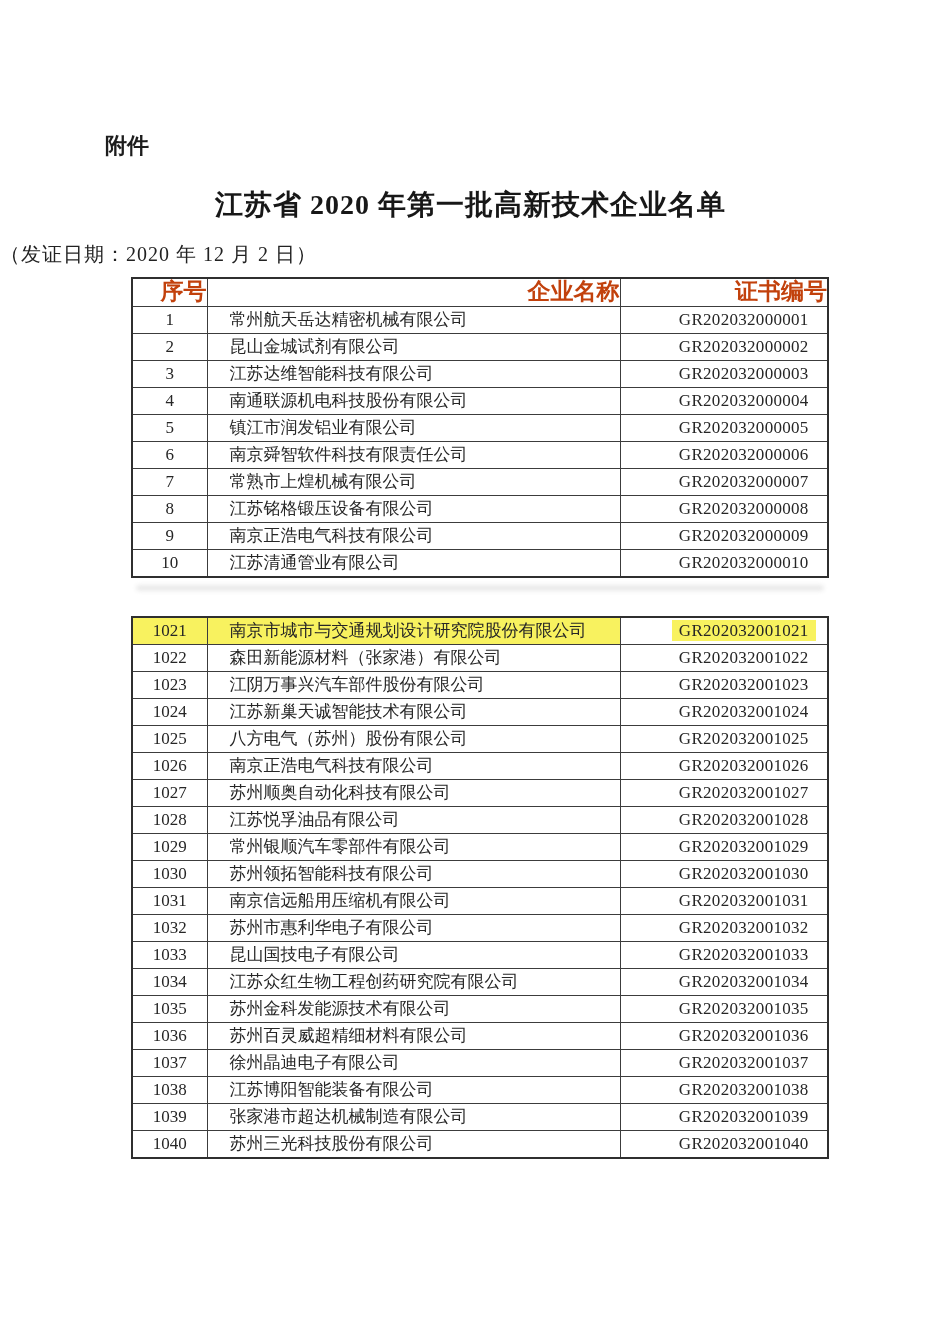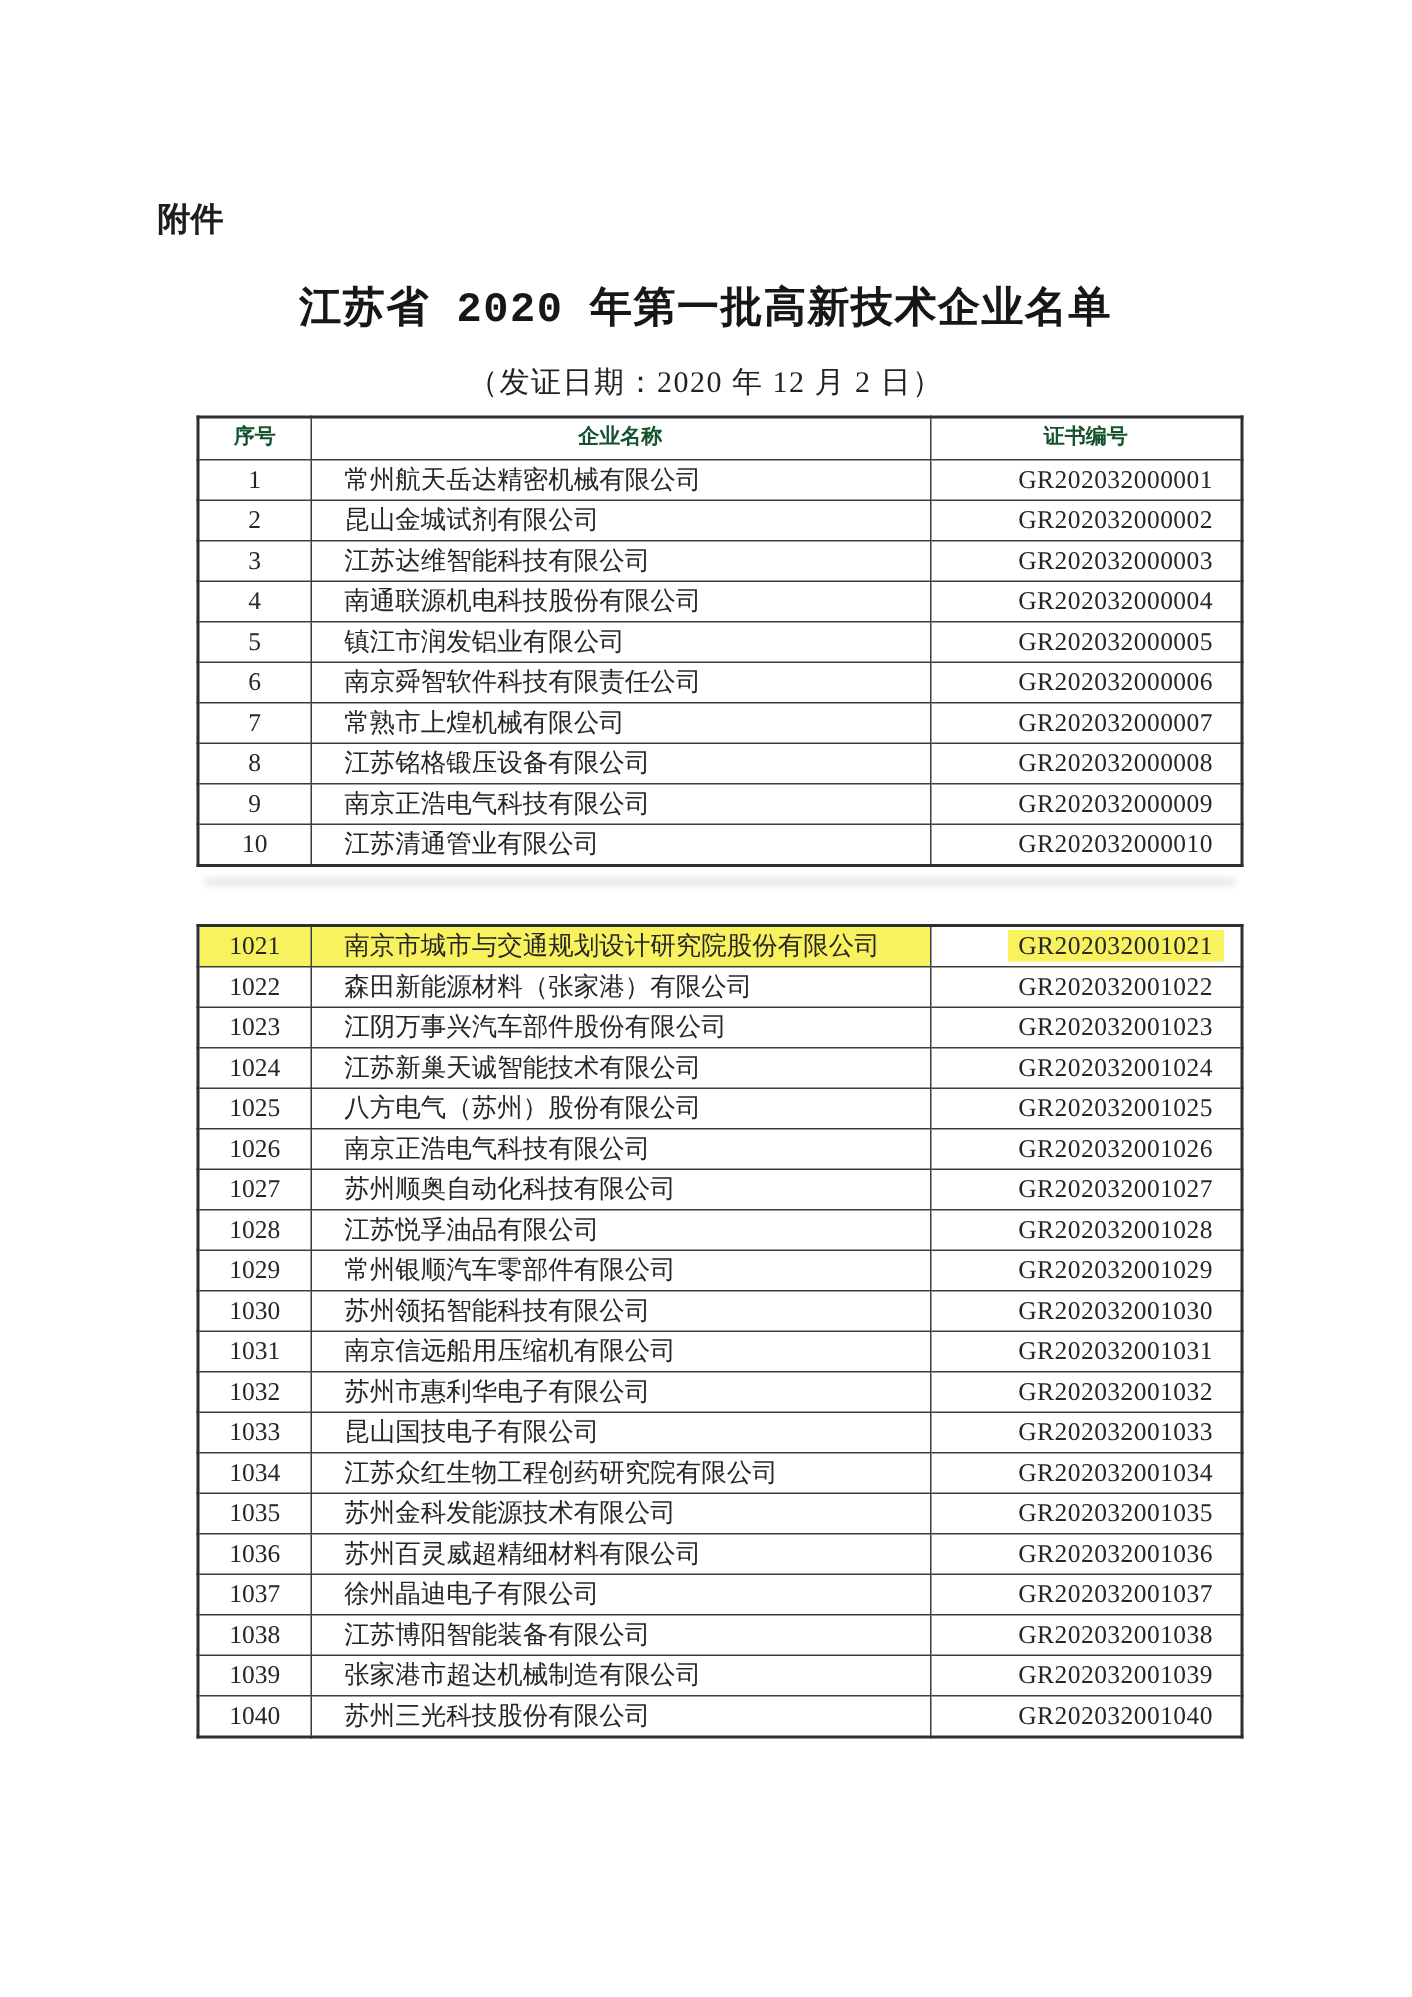--- a/index.html
+++ b/index.html
@@ -12,27 +12,27 @@
     color:#262626;
   }
   .attachment {
     position:absolute; left:105px; top:131px;
     font-family:"Liberation Sans","DejaVu Sans",sans-serif;
     font-size:22px; font-weight:bold; color:#1d1d1d;
   }
   .title {
     position:absolute; left:0; right:0; top:186px;
     text-align:center;
-    font-family:Liberation Mono, monospace;
+    font-family:Liberation Serif, serif;
     font-size:28px; font-weight:bold; color:#171717;
     letter-spacing:1px;
   }
   .subtitle {
     position:absolute; left:0; right:0; top:241px;
-    text-align:center;
+    text-align:left;
     font-size:20px; color:#222222;
     letter-spacing:1px;
   }
   table.tbl {
     position:absolute; left:131px;
     width:696px;
     border-collapse:collapse;
     table-layout:fixed;
     border:2px solid #2f2f2f;
   }
@@ -44,22 +44,22 @@
   .tbl th, .tbl td {
     border:1px solid #3c3c3c;
     height:26px;
     padding:0;
     font-size:17px;
     line-height:1.15;
     overflow:hidden;
     white-space:nowrap;
   }
   .tbl th {
-    font-weight:bold; text-align:center; font-size:14px;
-    height:27px; color:#14532d;
+    font-weight:bold; text-align:right; font-size:23px;
+    height:27px; color:#c2410c;
   }
   td.seq  { text-align:center; }
   td.name { text-align:left; padding-left:22px; }
   td.cert { text-align:center; letter-spacing:0.3px;padding-left:40px; }
   .hl { background:var(--hl,#f8f25f); }
   .hl-text { background:var(--hl,#f8f25f); padding:1px 7px; }
   .artifact {
     position:absolute; left:136px; top:585px;
     width:688px; height:6px;
     background:#bdbdbd; opacity:0.32;

